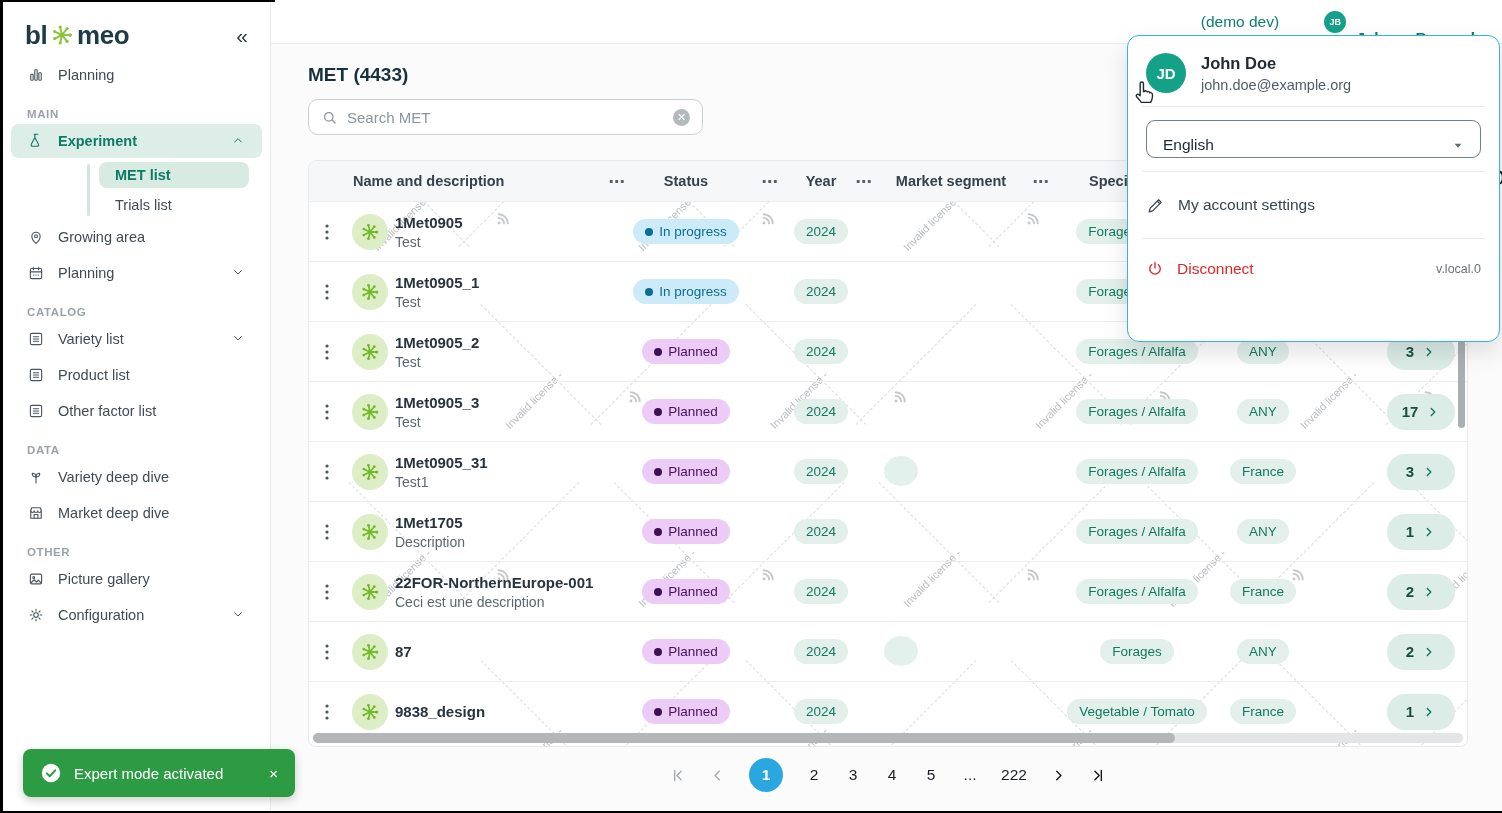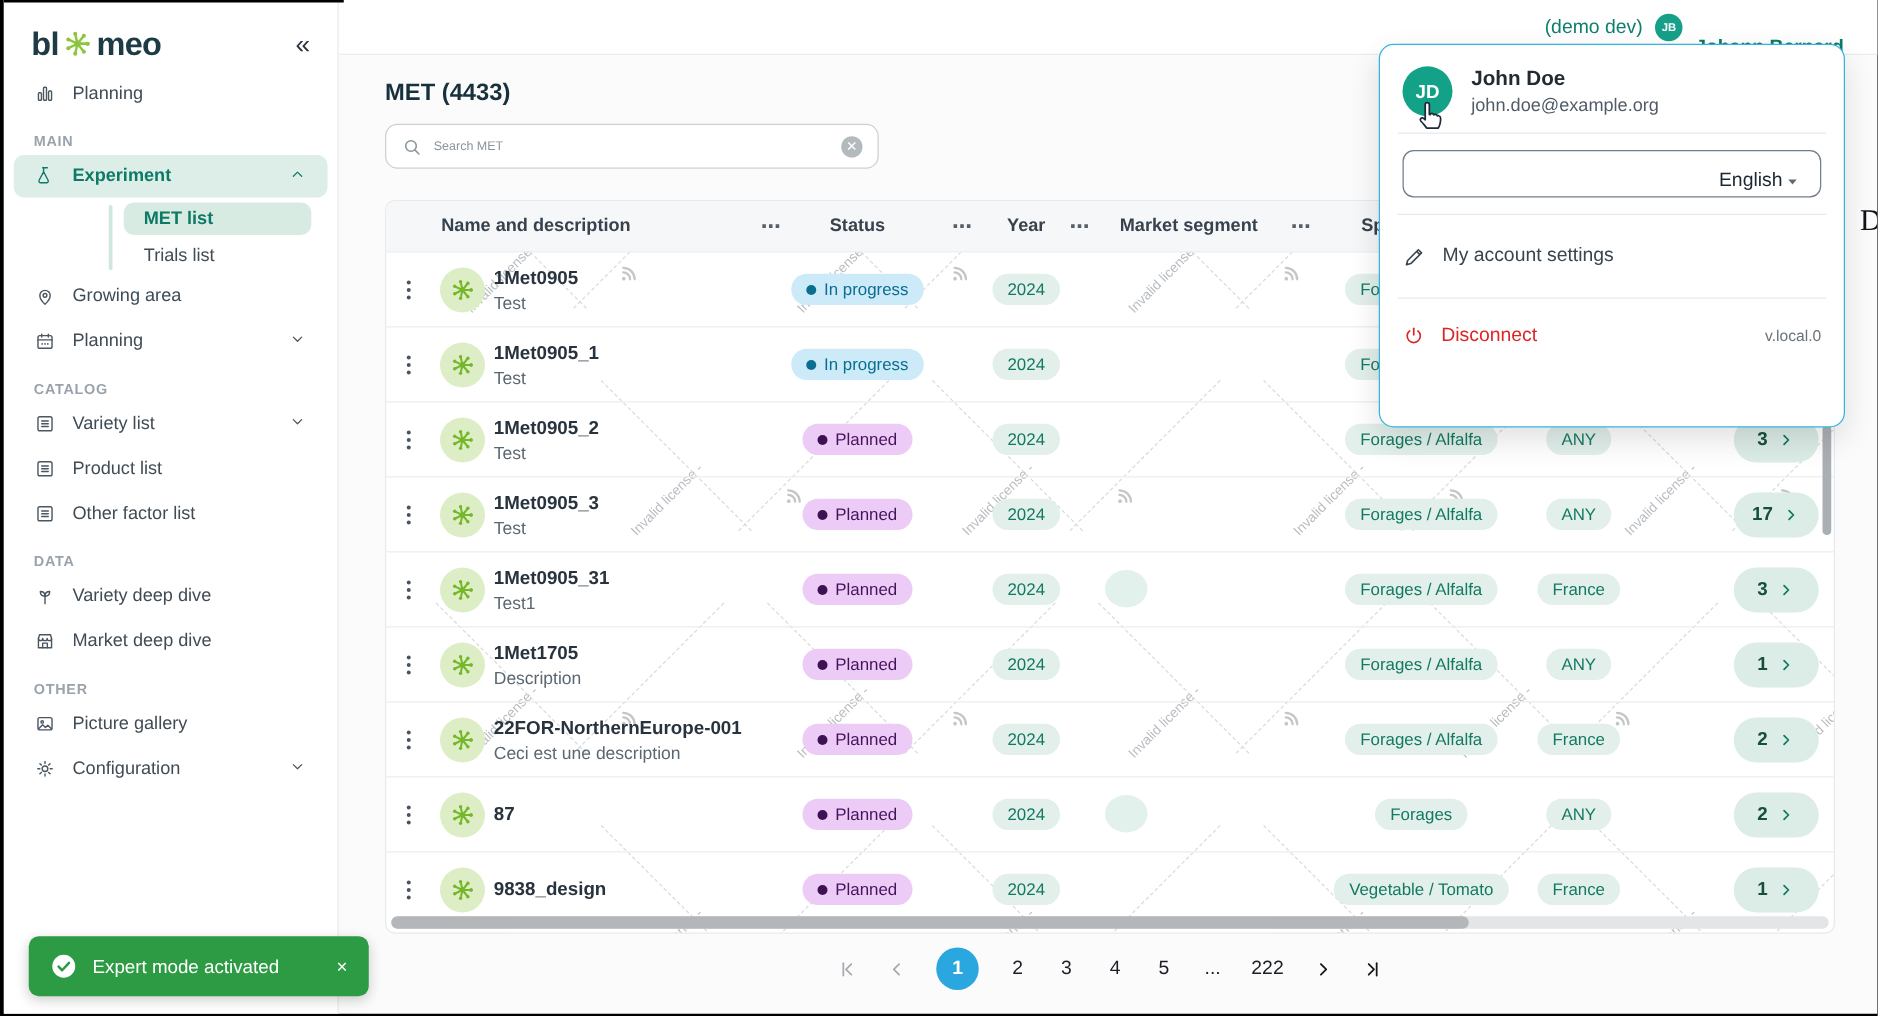--- a/index.html
+++ b/index.html
@@ -26,28 +26,28 @@
   .subnav-item { height:26px; margin-top:4px; display:flex; align-items:center; padding:0 16px; width:150px;
                  font-size:14.5px; color:#3f4b55; border-radius:8px; cursor:pointer; }
   .subnav-item.active { background:#d7ebe3; color:#0d7a66; font-weight:bold; }
   .chev { color:#5b666f; }
   
   .topbar { position:absolute; left:268px; top:0; width:1234px; height:44px; background:#fff;
             border-bottom:1px solid #ececee; display:flex; align-items:center; justify-content:flex-end;
             gap:10px; padding-right:30px; z-index:4; }
   .env-label { color:#0c7f6d; font-size:15.5px; }
   .avatar-sm { width:22px; height:22px; border-radius:50%; background:#16a089; color:#fff; font-size:9px; font-weight:bold;
-               display:flex; align-items:center; justify-content:center; cursor:pointer; }
+               display:flex; align-items:center; justify-content:center; cursor:pointer;margin-left:35px; }
   .topbar-user { color:#0b7a68; font-size:15.5px; font-weight:bold; cursor:pointer;margin-top:32px; }
   
   .content { position:absolute; left:268px; top:44px; width:1234px; height:767px; padding:20px 0 0 37px; }
   .page-title { font-size:19px; font-weight:bold; color:#17323c; }
   .searchbox { margin-top:13px; width:395px; height:36px; background:#fff; border:1px solid #c9d2d0; border-radius:10px;
                display:flex; align-items:center; padding:0 12px; gap:9px; }
-  .searchbox input { flex:1; border:none; outline:none; font-size:10px; color:#333; background:transparent; font-family:inherit; }
+  .searchbox input { flex:1; border:none; outline:none; font-size:15px; color:#333; background:transparent; font-family:inherit; }
   .searchbox input::placeholder { color:#8a959c; }
   .clear-btn { width:17px; height:17px; border-radius:50%; background:#b3babe; color:#fff; font-size:11px;
                display:flex; align-items:center; justify-content:center; cursor:pointer; }
   
   .table-card { position:relative; margin-top:25px; width:1160px; height:587px; background:#fff;
                 border:1px solid #e7e9eb; border-radius:8px; overflow:hidden; }
   .wm-layer { position:absolute; inset:0; z-index:0; pointer-events:none; overflow:hidden; }
   .wm-text { position:absolute; font-size:11px; color:#b9bdc1; transform:rotate(-45deg); white-space:nowrap; }
   .wm-line { position:absolute; width:170px; border-top:1px dashed #d9dbdd; }
   .wm-blob { position:absolute; width:34px; height:30px; border-radius:50%; background:#ddeee8; opacity:.85; }
@@ -86,31 +86,31 @@
   .pg-ic.en { color:#16181a; }
   .pg-num { font-size:15.5px; color:#1b1f23; cursor:pointer; min-width:16px; text-align:center; }
   .pg-num.active { width:34px; height:34px; border-radius:50%; background:#2aa7df; color:#fff; font-weight:bold;
                    display:flex; align-items:center; justify-content:center; }
   
   .toast { position:absolute; left:20px; bottom:14px; height:48px; background:#2d9b44; border-radius:8px;
            display:flex; align-items:center; padding:0 17px; gap:12px; z-index:20; box-shadow:0 3px 10px rgba(0,0,0,.2); }
   .toast-msg { color:#fff; font-size:15px; margin-right:34px; }
   .toast-x { color:#fff; font-size:15px; cursor:pointer; }
   
-  .user-card { position:absolute; left:1100px; top:35px; width:373px; height:307px; background:#fff;
+  .user-card { position:absolute; left:1124px; top:35px; width:373px; height:307px; background:#fff;
                border:1.5px solid #35b5de; border-radius:12px; z-index:30; box-shadow:0 10px 25px rgba(0,0,0,.12);
                padding:17px 18px 12px 18px; }
   .uc-head { display:flex; align-items:center; gap:15px; }
   .avatar-lg { width:40px; height:40px; border-radius:50%; background:#13a287; color:#fff; font-size:15px; font-weight:bold;
                display:flex; align-items:center; justify-content:center; cursor:pointer; }
   .uc-name { font-size:16.5px; font-weight:bold; color:#222b33; }
   .uc-mail { font-size:14.5px; color:#525c66; margin-top:4px; }
   .uc-hr { border:none; border-top:1px solid #e7e9eb; margin:13px -4px; }
   .lang-select { height:38px; border:1px solid #727e88; border-radius:9px; display:flex; align-items:center;
-                 justify-content:flex-end; padding:12px 14px 0 16px; cursor:pointer; }
+                 justify-content:space-between; padding:12px 14px 0 16px; cursor:pointer; }
   .lang-select span { font-size:15.5px; color:#1b2733; }
   .uc-item { height:40px; display:flex; align-items:center; gap:13px; font-size:15.5px; color:#36454f; cursor:pointer; }
   .uc-item svg { color:#36454f; }
   .uc-foot { height:34px; display:flex; align-items:center; gap:13px; }
   .uc-disc { color:#dc2626; font-size:15.5px; cursor:pointer; }
   .uc-ver { margin-left:auto; font-size:12.5px; color:#6a737b; }
   .stray-d { position:absolute; left:1485px; top:164px; font-family:"Liberation Serif","DejaVu Serif",serif;
              font-size:24px; color:#101418; z-index:2; }
   .cursor { position:absolute; left:1129px; top:80px; z-index:40; pointer-events:none; }
   .frame-top { position:absolute; left:0; top:0; width:272px; height:2px; background:#000; z-index:50; }

